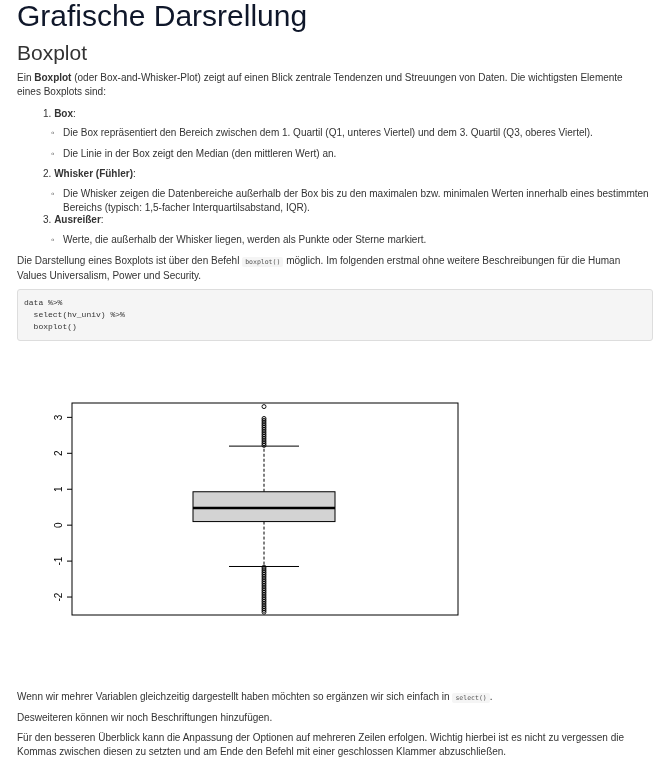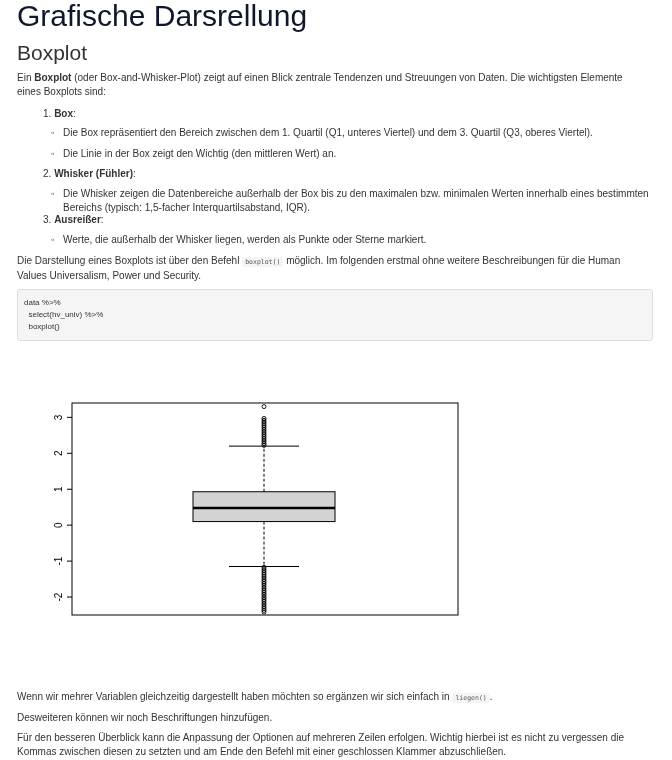--- a/index.html
+++ b/index.html
@@ -20,21 +20,21 @@
     font-family: "DejaVu Sans Mono", monospace; font-size: 6.5px; background: #f5f5f5;
     border-radius: 2px; padding: 1px 3px; color: #555;
   }
   .darstellung { position: absolute; left: 0; top: 254px; width: 630px; }
   .codeblock {
     position: absolute; left: 0; top: 289px; width: 634px; height: 50px;
     background: #f5f5f5; border: 1px solid #dddddd; border-radius: 3px;
   }
   .codeblock pre {
     margin: 0; position: absolute; left: 6px; top: 7px;
-    font-family: Liberation Sans, sans-serif; font-size: 8px; line-height: 12px; color: #333;
+    font-family: Liberation Mono, monospace; font-size: 8px; line-height: 12px; color: #333;
   }
   #chart { position: absolute; left: 30px; top: 395px; }
   .p-after { position: absolute; left: 0; width: 632px; }
 </style>
 </head>
 <body>
 
 <div class="page">
   <h1>Grafische Darsrellung</h1>
   <h2>Boxplot</h2>
@@ -44,21 +44,21 @@
   <div class="ol-item" style="top:107px;">
     <span>1.</span>
     <b>Box</b><span>:</span>
   </div>
   <div class="ul-item" style="top:126px;">
     <span class="bullet">◦</span>
     <span>Die Box repräsentiert den Bereich zwischen dem 1. Quartil (Q1, unteres Viertel) und dem 3. Quartil (Q3, oberes Viertel).</span>
   </div>
   <div class="ul-item" style="top:147px;">
     <span class="bullet">◦</span>
-    <span>Die Linie in der Box zeigt den Wichtig (den mittleren Wert) an.</span>
+    <span>Die Linie in der Box zeigt den Median (den mittleren Wert) an.</span>
   </div>
 
   <div class="ol-item" style="top:167px;text-align:right;">
     <span>2.</span>
     <b>Whisker (Fühler)</b><span>:</span>
   </div>
   <div class="ul-item" style="top:187px;">
     <span class="bullet">◦</span>
     <span>Die Whisker zeigen die Datenbereiche außerhalb der Box bis zu den maximalen bzw. minimalen Werten innerhalb eines bestimmten Bereichs (typisch: 1,5-facher Interquartilsabstand, IQR).</span>
   </div>
@@ -73,21 +73,21 @@
   </div>
 
   <p class="darstellung"><span>Die Darstellung eines Boxplots ist über den Befehl </span><code class="inline-code">boxplot()</code><span> möglich. Im folgenden erstmal ohne weitere Beschreibungen für die Human Values Universalism, Power und Security.</span></p>
 
   <div class="codeblock">
     <pre><span>data %&gt;%</span>
 <span>  select(hv_univ) %&gt;%</span>
 <span>  boxplot()</span></pre>
   </div>
 
-  <p class="p-after" style="top:690px;"><span>Wenn wir mehrer Variablen gleichzeitig dargestellt haben möchten so ergänzen wir sich einfach in </span><code class="inline-code">liegen()</code><span>.</span></p>
+  <p class="p-after" style="top:690px;"><span>Wenn wir mehrer Variablen gleichzeitig dargestellt haben möchten so ergänzen wir sich einfach in </span><code class="inline-code">select()</code><span>.</span></p>
   <p class="p-after" style="top:711px;">Desweiteren können wir noch Beschriftungen hinzufügen.</p>
   <p class="p-after" style="top:731px;">Für den besseren Überblick kann die Anpassung der Optionen auf mehreren Zeilen erfolgen. Wichtig hierbei ist es nicht zu vergessen die Kommas zwischen diesen zu setzten und am Ende den Befehl mit einer geschlossen Klammer abzuschließen.</p>
 </div>
 
 <svg id="chart" width="440" height="225" xmlns="http://www.w3.org/2000/svg">
     <rect x="42" y="8" width="386" height="212" fill="none" stroke="#000" stroke-width="1"></rect>
     <line x1="37" y1="202.03389830508473" x2="42" y2="202.03389830508473" stroke="#000" stroke-width="1"></line>
     <text x="29" y="202.03389830508473" font-size="10" font-family="Liberation Sans, sans-serif" text-anchor="middle" dominant-baseline="middle" fill="#000" transform="rotate(-90 29 202.03389830508473)">-2</text>
     <line x1="37" y1="166.10169491525426" x2="42" y2="166.10169491525426" stroke="#000" stroke-width="1"></line>
     <text x="29" y="166.10169491525426" font-size="10" font-family="Liberation Sans, sans-serif" text-anchor="middle" dominant-baseline="middle" fill="#000" transform="rotate(-90 29 166.10169491525426)">-1</text>

